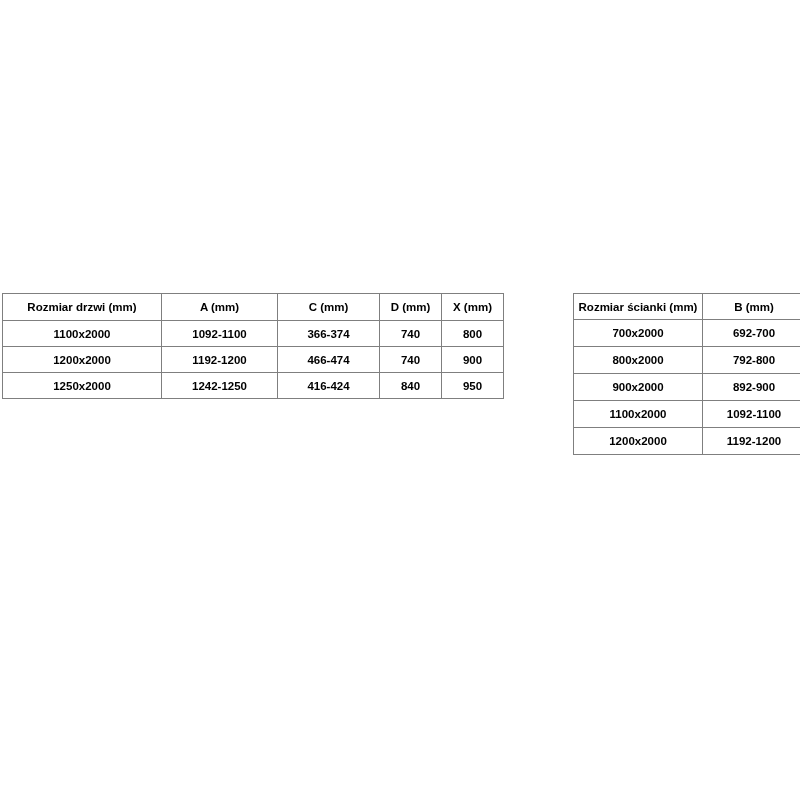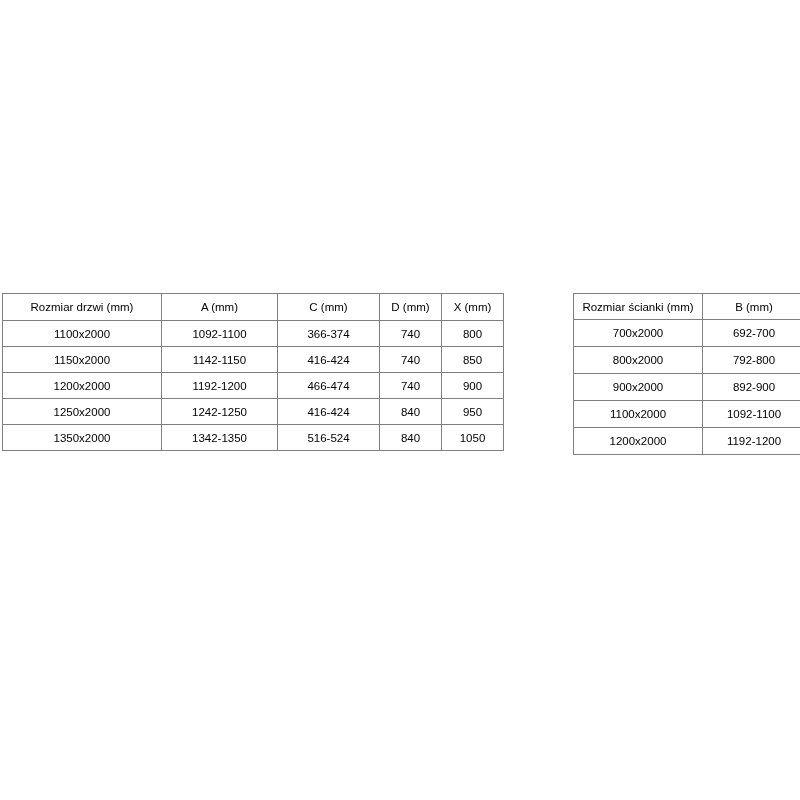--- a/index.html
+++ b/index.html
@@ -32,22 +32,22 @@
   th, td {
     border: 1px solid var(--border-color, #7f7f7f);
     text-align: center;
     vertical-align: middle;
     padding: 0 2px;
     font-size: 11.5px;
     color: var(--text-color, #000000);
     white-space: nowrap;
     overflow: hidden;
   }
-  th { font-weight: normal; }
-  td { font-weight: normal; }
+  th { font-weight: bold; }
+  td { font-weight: bold; }
 
   .door-table { width: 501px; }
   .wall-table { width: 232px; margin-left: 8px; }
 
   .door-table thead tr { height: 27px; }
   .door-table tbody tr { height: 26px; }
   .wall-table thead tr { height: 26px; }
   .wall-table tbody tr { height: 27px; }
 </style>
 </head>
@@ -75,46 +75,32 @@
       </thead>
       <tbody>
           <tr>
             <td>1100x2000</td>
             <td>1092-1100</td>
             <td>366-374</td>
             <td>740</td>
             <td>800</td>
           </tr>
           <tr>
-            <td>1150x2000</td>
-            <td>1142-1150</td>
-            <td>416-424</td>
-            <td>740</td>
-            <td>850</td>
-          </tr>
-          <tr>
             <td>1200x2000</td>
             <td>1192-1200</td>
             <td>466-474</td>
             <td>740</td>
             <td>900</td>
           </tr>
           <tr>
             <td>1250x2000</td>
             <td>1242-1250</td>
             <td>416-424</td>
             <td>840</td>
             <td>950</td>
-          </tr>
-          <tr>
-            <td>1350x2000</td>
-            <td>1342-1350</td>
-            <td>516-524</td>
-            <td>840</td>
-            <td>1050</td>
           </tr>
         </tbody>
     </table>
   </div>
 
   <div class="table-wrap wall">
     <table class="wall-table">
       <colgroup>
         <col style="width:129px">
         <col style="width:103px">

